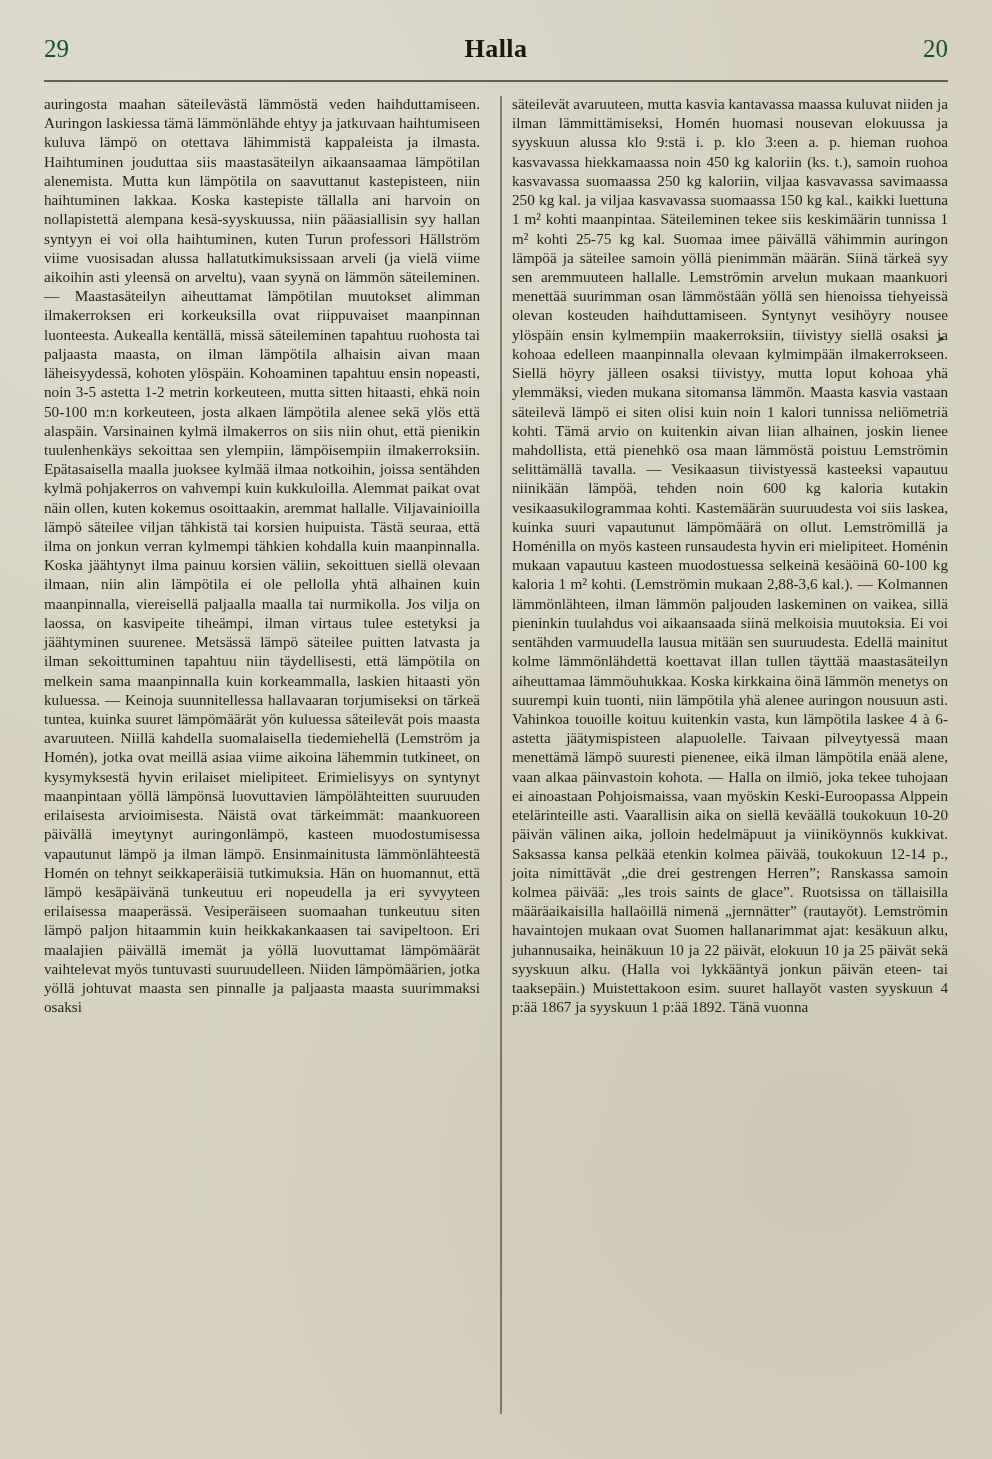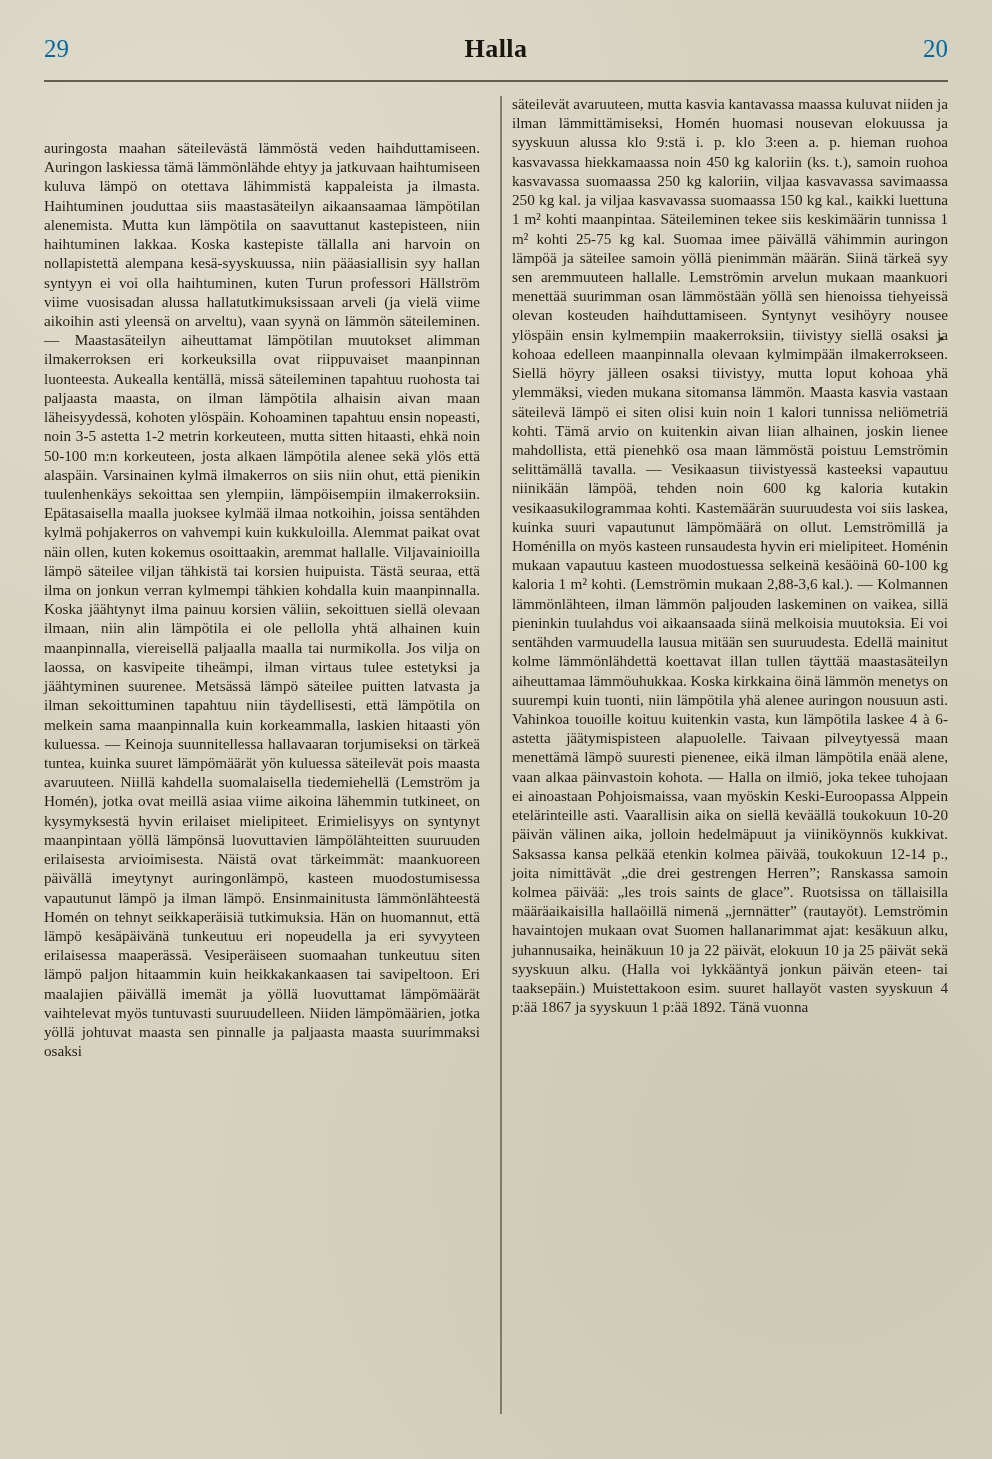--- a/index.html
+++ b/index.html
@@ -36,21 +36,21 @@
   .header {
     position: relative;
     height: 40px;
     display: flex;
     align-items: flex-start;
     justify-content: space-between;
   }
   .folio {
     font-size: 25px;
     font-family: "Liberation Serif", serif;
-    color: #0369a1;
+    color: #14532d;
     line-height: 1;
     padding-top: 2px;
   }
   .head-title {
     position: absolute;
     left: 0;
     right: 0;
     top: 0;
     text-align: center;
     font-size: 26px;
@@ -75,21 +75,20 @@
     width: 437px;
     font-size: 15.2px;
     line-height: 1.265;
     text-align: justify;
     text-justify: inter-word;
     hyphens: manual;
     color: #211e15;
   }
   .col.left {
     padding-right: 16px;
-    margin-top: 44px;
   }
   .divider {
     width: 2px;
     background: #3a3528;
     opacity: 0.55;
     margin: 2px 10px 0 4px;
   }
   .col p {
     margin: 0;
     text-indent: 0;

